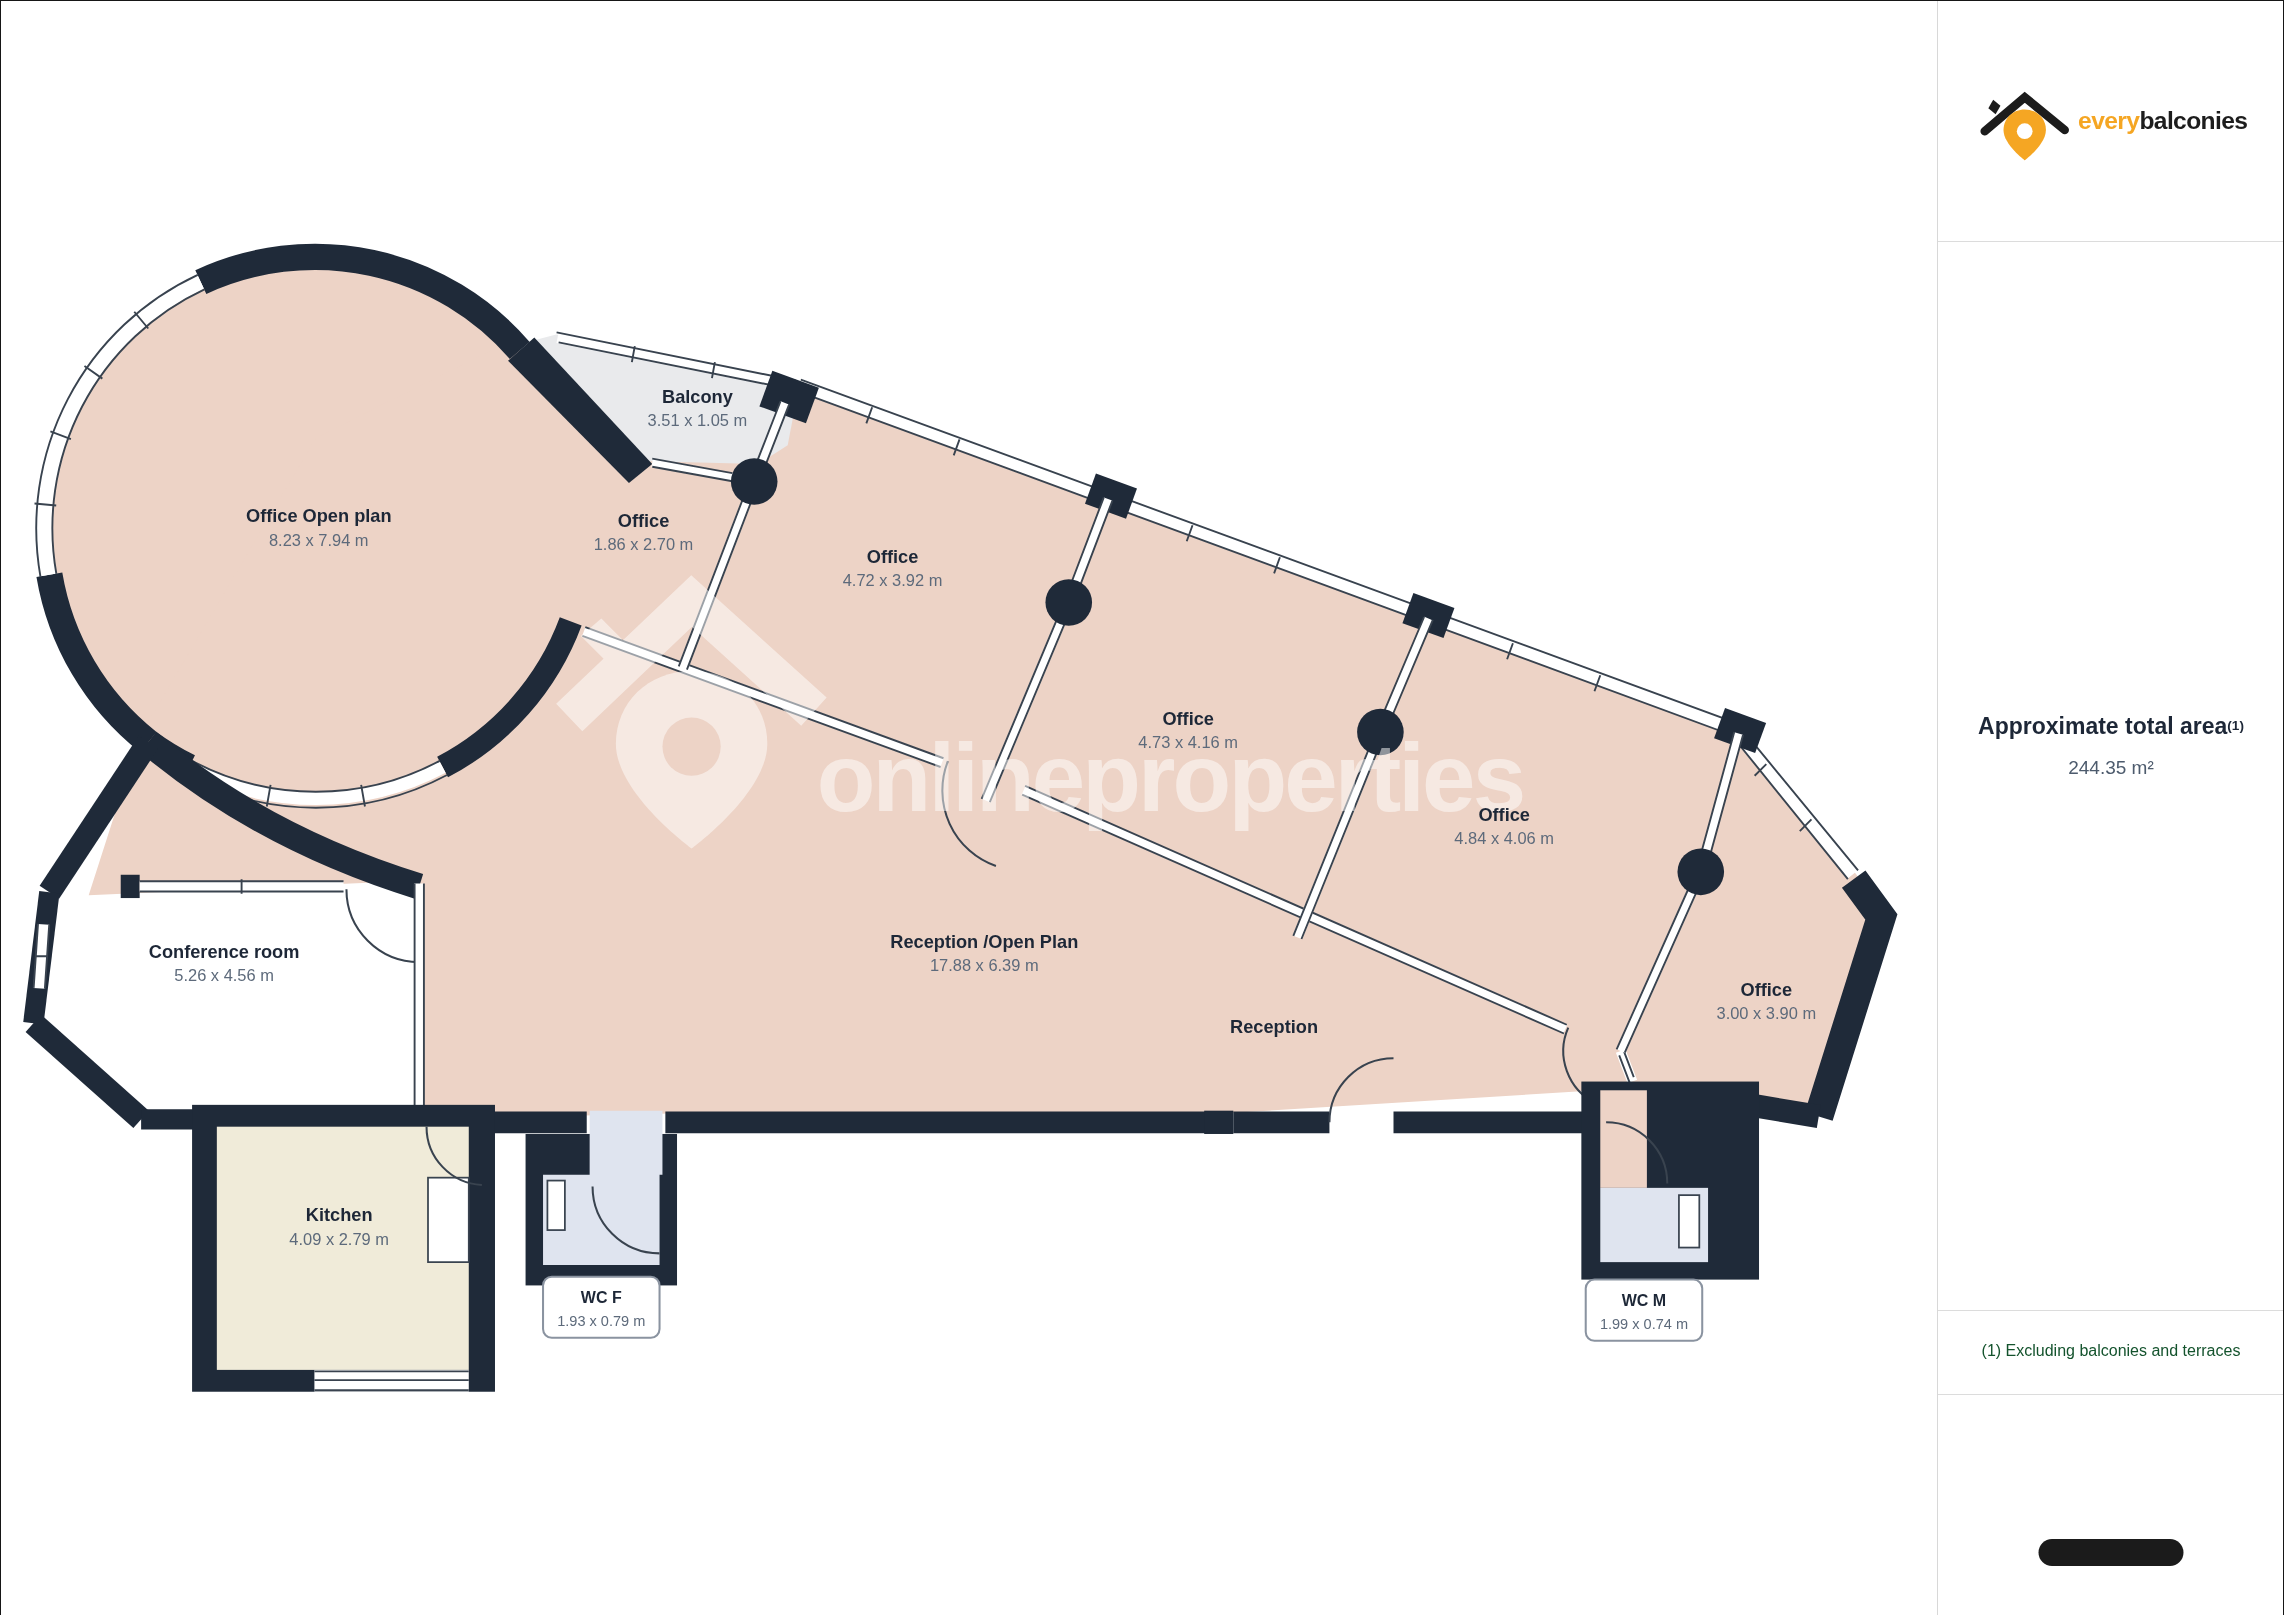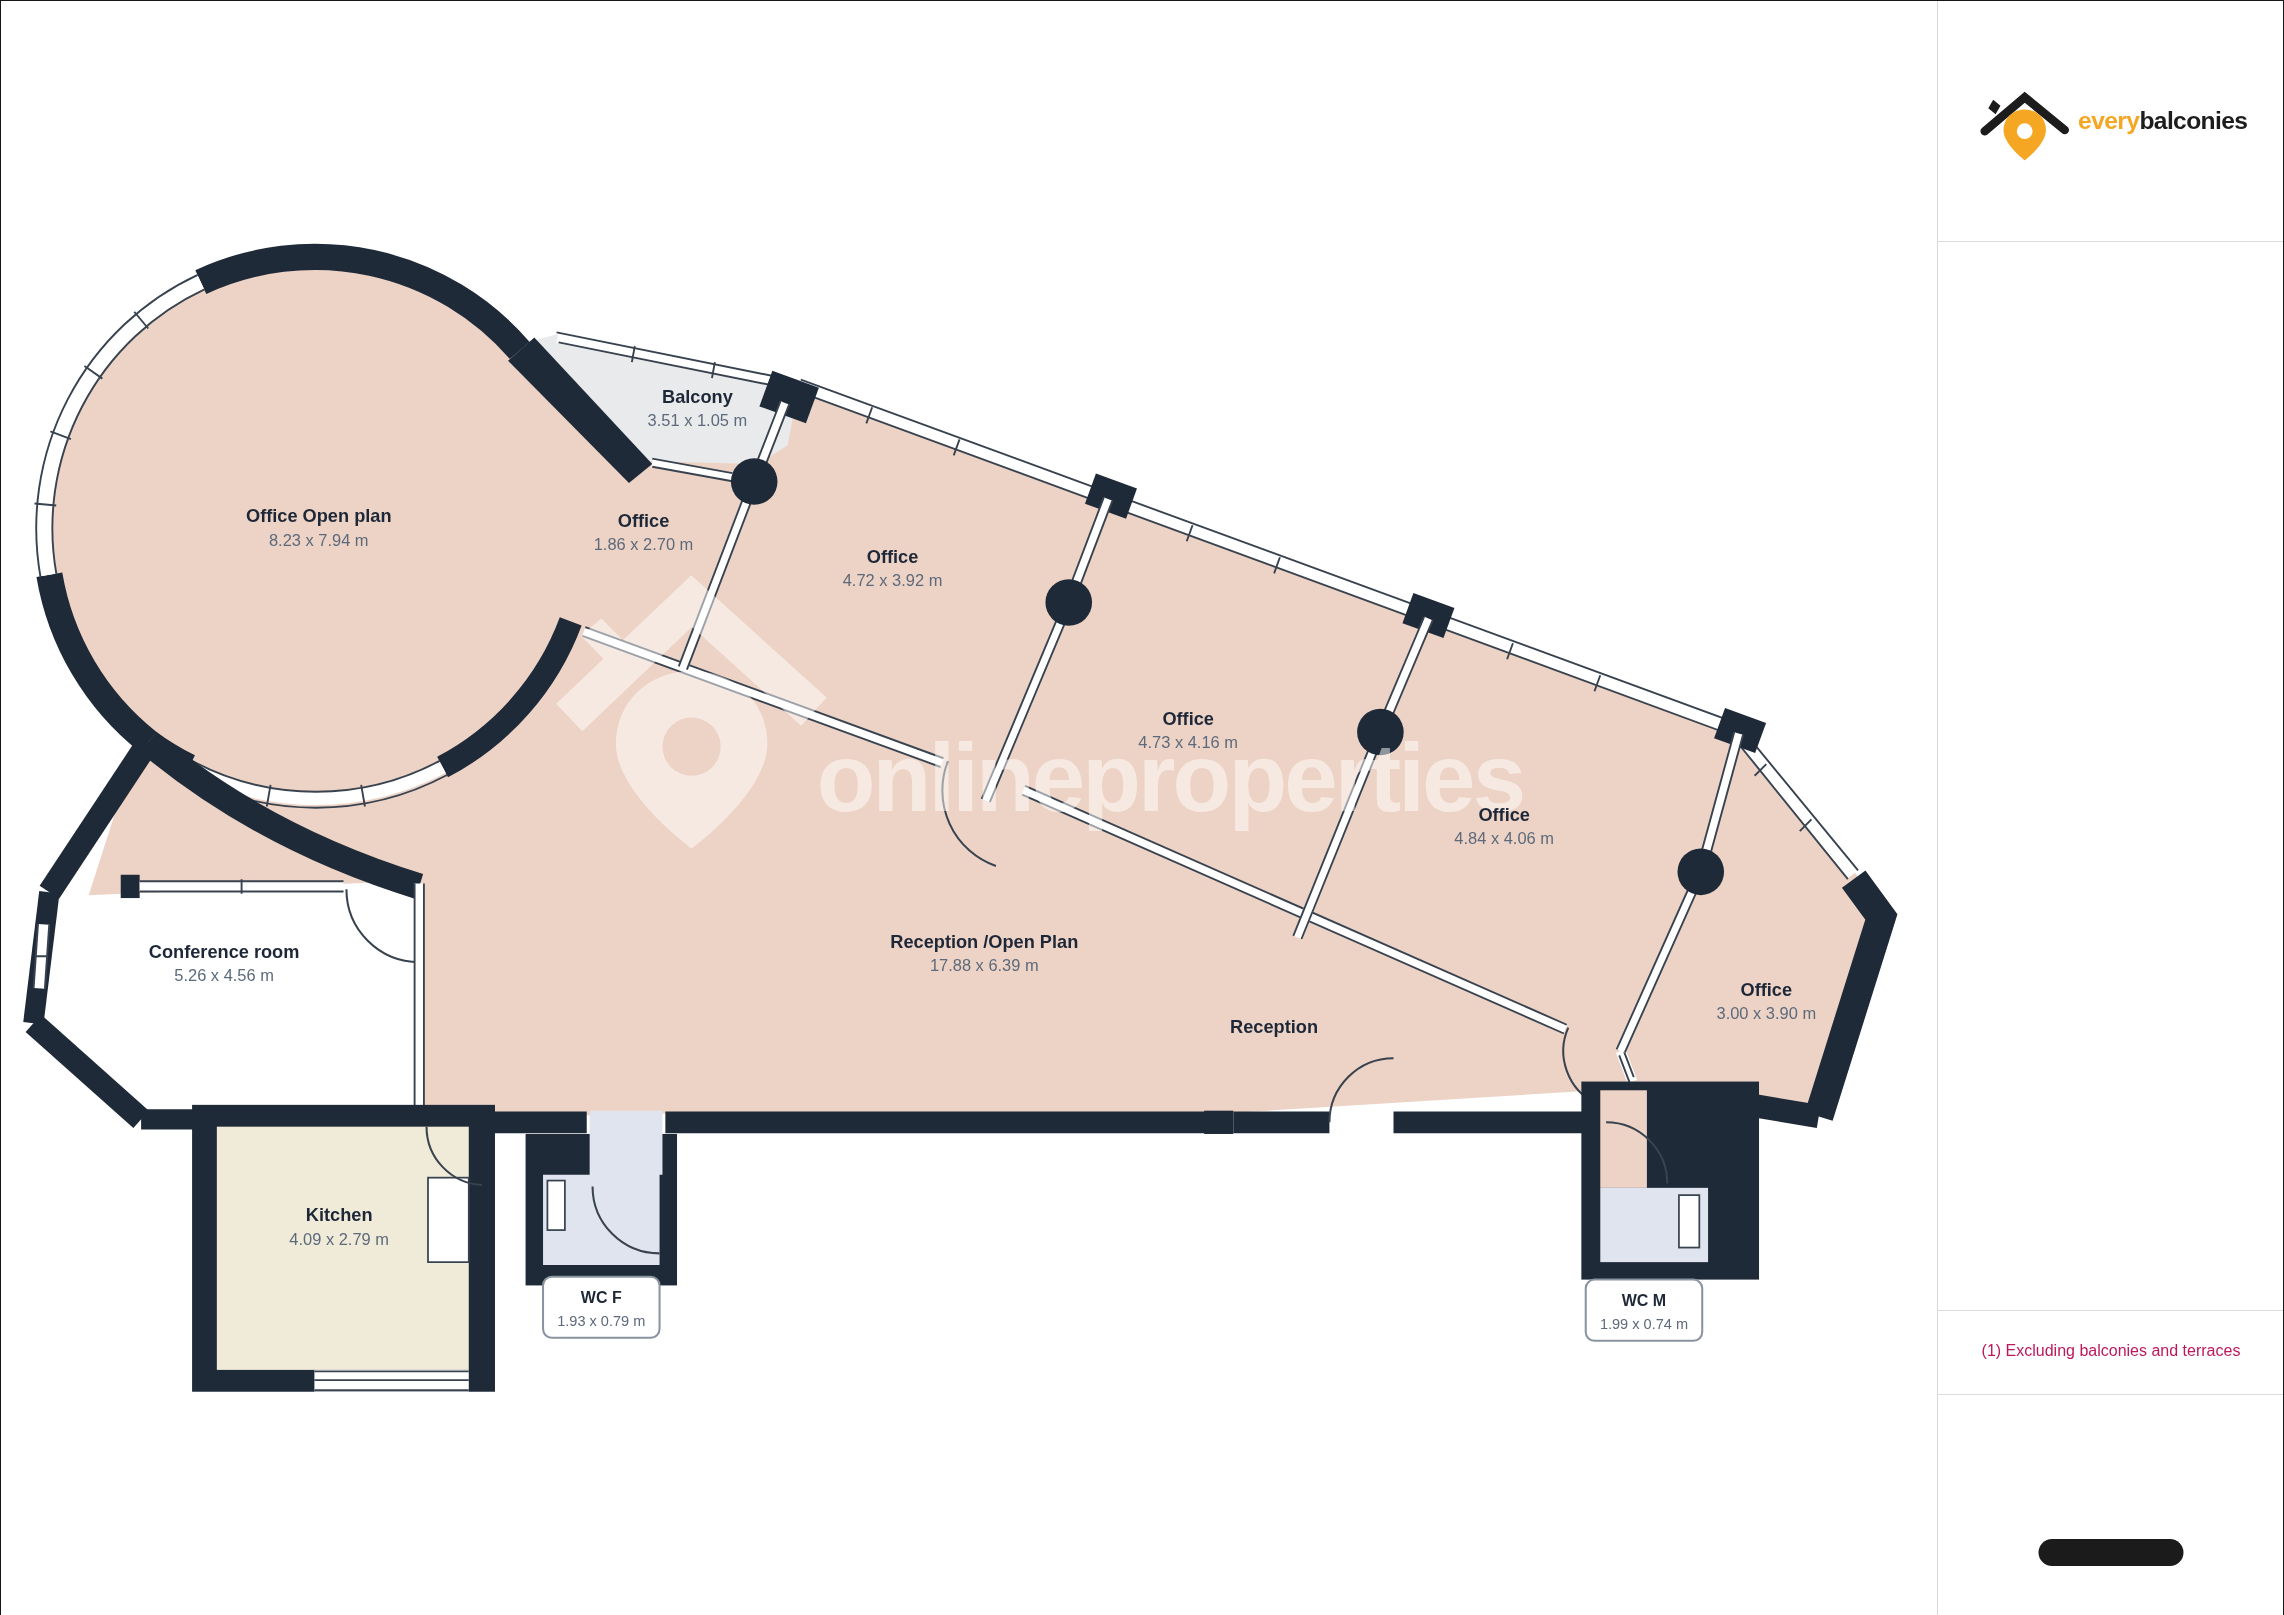--- a/index.html
+++ b/index.html
@@ -22,21 +22,21 @@
   .wm-online{color:#f5a623;}
   .wm-props{color:#1d1d1d;}
   .area-block{position:absolute;left:0;top:712px;width:100%;text-align:center;}
   .area-title{font-size:23px;font-weight:bold;color:#1d2737;}
   .area-sup{font-size:13.6px;font-weight:bold;color:#1d2737;vertical-align:super;}
   .area-value{margin-top:17px;font-size:19px;color:#4d5b6d;}
   .hr{position:absolute;left:0;width:100%;border-top:0.6px solid #dcdcdc;}
   .hr-a{top:1309px;} .hr-b{top:1393px;}
   .footnote{
     position:absolute;left:0;top:1341px;width:100%;text-align:center;
-    font-size:16px;color:#be185d;
+    font-size:16px;color:#14532d;
   }
   .disclaimer{
     position:absolute;left:17.5px;top:1422px;width:311px;text-align:center;
     font-size:15.5px;line-height:21.4px;color:#4e5d6e;
   }
   .brand-pill{
     position:absolute;left:50%;top:1538px;transform:translateX(-50%);
     width:145px;height:27px;border-radius:13.6px;background:#1b1b1b;
   }
   
@@ -258,20 +258,26 @@
     <div class="logo-block">
       <svg width="97" height="87" viewBox="0 0 160 140">
         <polygon fill="#1c1c1c" points="30,34 42,44 34,58 22,48"></polygon>
         <path d="M16,86 L82,30 L148,84" fill="none" stroke="#1c1c1c" stroke-width="14" stroke-linecap="round"></path>
         <path fill="#f5a623" d="M82,50 c-20,0 -35,15 -35,34 c0,24 35,50 35,50 c0,0 35,-26 35,-50 c0,-19 -15,-34 -35,-34 z"></path>
         <circle cx="82" cy="86" r="13" fill="#ffffff"></circle>
       </svg>
       <div class="wordmark"><span class="wm-online">every</span><span class="wm-props">balconies</span></div>
     </div>
 
+    <div class="area-block">
+      <div>
+        <span class="area-title">Approximate total area</span><span class="area-sup">(1)</span>
+      </div>
+      <div class="area-value">244.35 m²</div>
+    </div>
 
     <div class="hr hr-a"></div>
     <div class="footnote">(1) Excluding balconies and terraces</div>
     <div class="hr hr-b"></div>
 
 
     <div class="brand-pill"></div>
   </div>
 
 </div>

